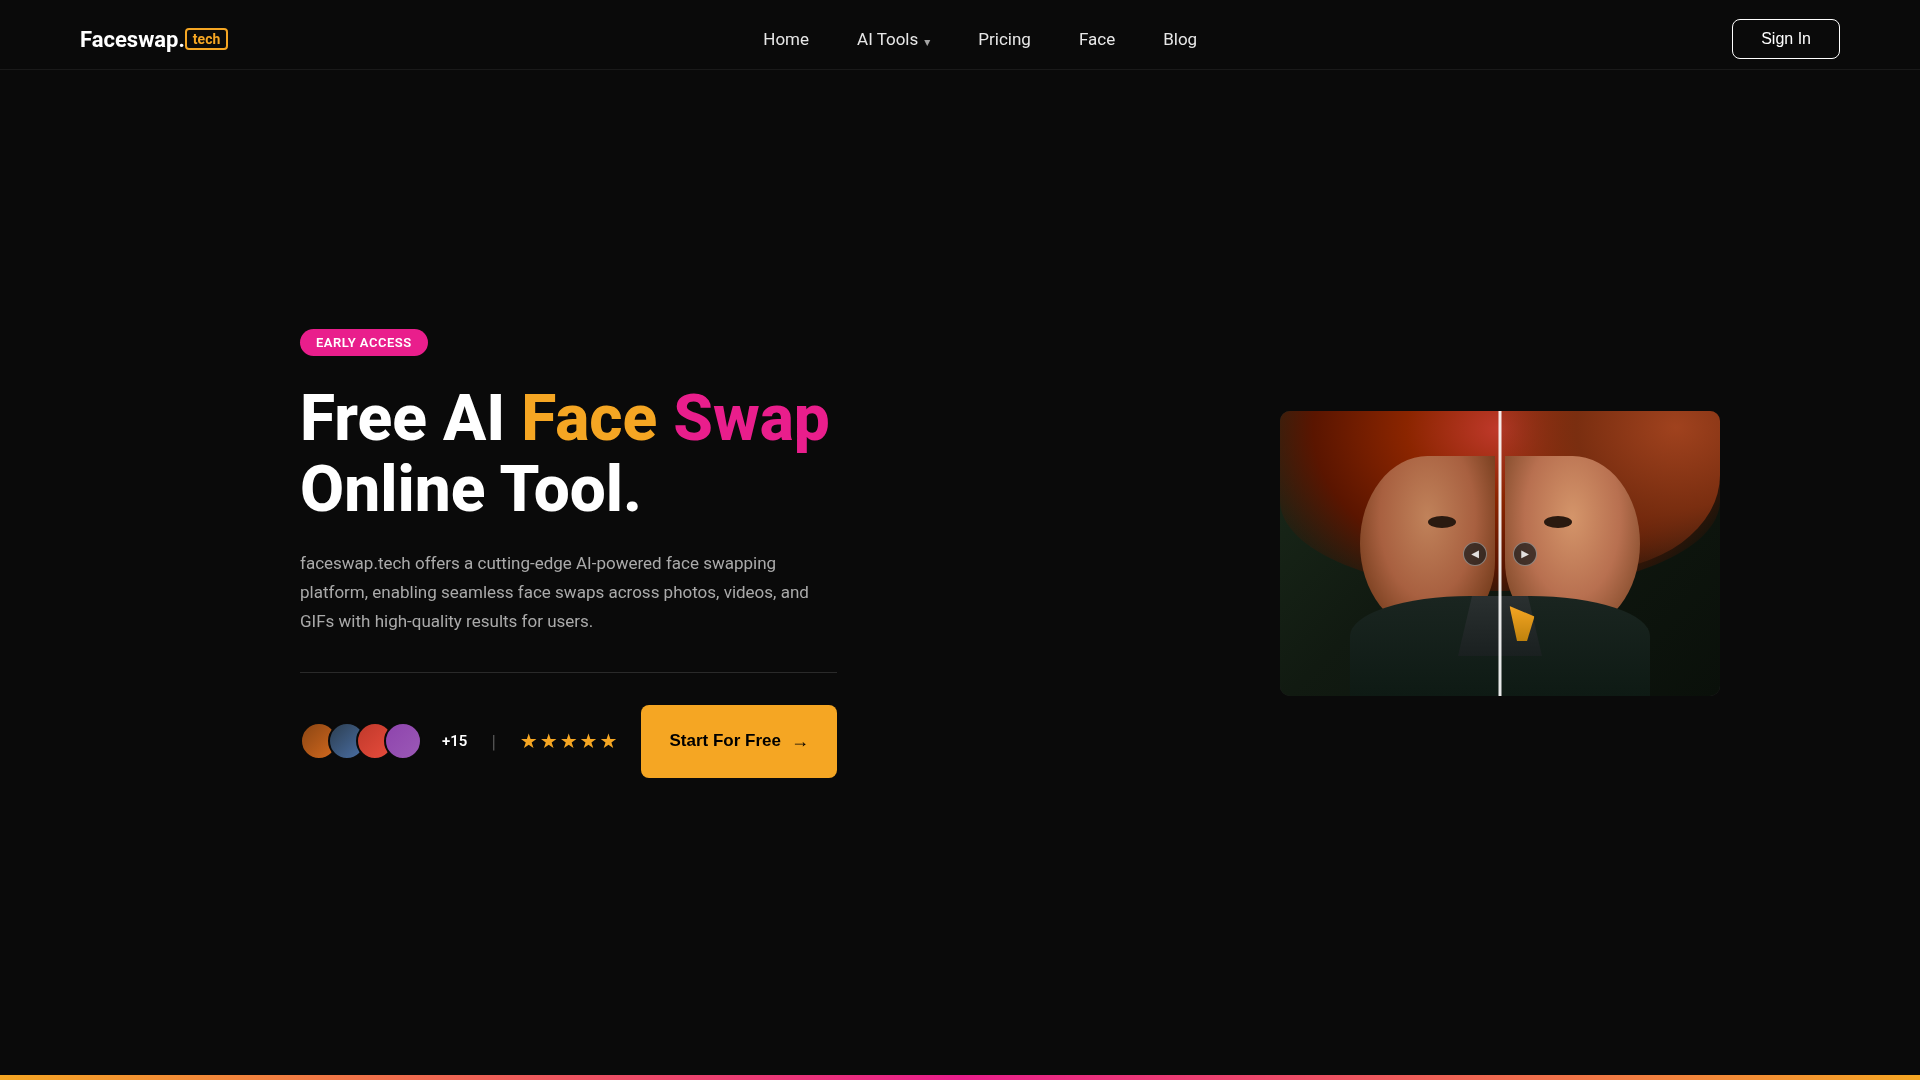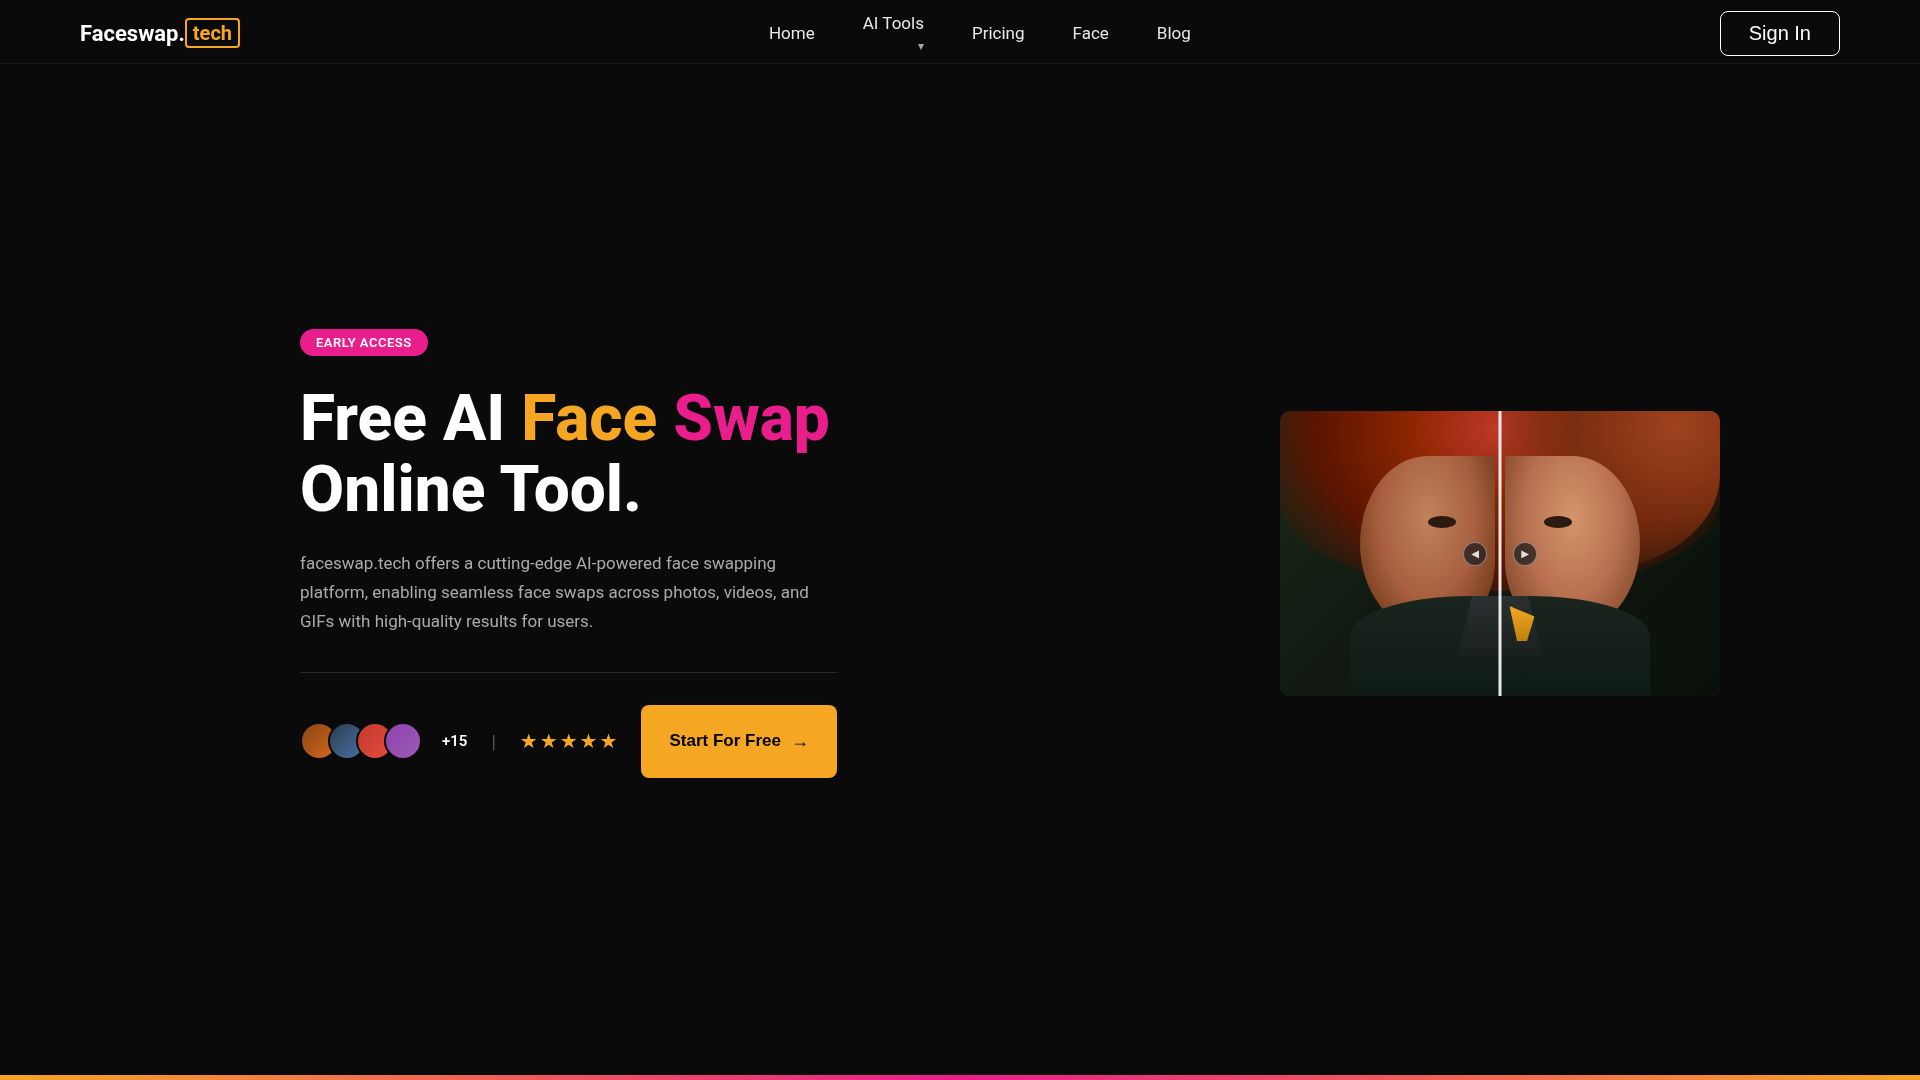--- a/index.html
+++ b/index.html
@@ -20,21 +20,21 @@
     
     .navbar {
       display: flex;
       align-items: center;
       justify-content: space-between;
       padding: 0 80px;
       height: 61px;
       background-color: #0a0a0a;
       border-bottom: 1px solid #1a1a1a;
       position: sticky;
-      top: 3px;
+      top: 9px;
       z-index: 100;
       gap: 44px;
     }
 
     .logo {
       display: flex;
       align-items: center;
       font-size: 22px;
       font-weight: 700;
       color: #ffffff;
@@ -47,21 +47,21 @@
 
     .logo-dot {
       color: #ffffff;
     }
 
     .logo-tech {
       color: #f5a623;
       border: 2px solid #f5a623;
       padding: 1px 6px;
       border-radius: 4px;
-      font-size: 20px;
+      font-size: 14px;
     }
 
     .nav-links {
       display: flex;
       align-items: center;
       gap: 48px;
       list-style: none;
     }
 
     .nav-links a {
@@ -69,35 +69,34 @@
       text-decoration: none;
       font-size: 17px;
       font-weight: 400;
       opacity: 0.9;
     }
 
     .nav-ai-tools {
       display: flex;
       align-items: flex-end;
       gap: 6px;
-      flex-direction: column;
     }
 
     .chevron-down {
       font-size: 12px;
       opacity: 0.7;
     }
 
     .sign-in-btn {
       background-color: transparent;
       color: #ffffff;
       border: 1.5px solid #ffffff;
       padding: 10px 28px;
       border-radius: 8px;
-      font-size: 20px;
+      font-size: 16px;
       font-weight: 500;
       cursor: pointer;
     }
 
     
     .hero {
       display: flex;
       align-items: center;
       justify-content: space-between;
       padding: 80px 200px 80px 300px;

